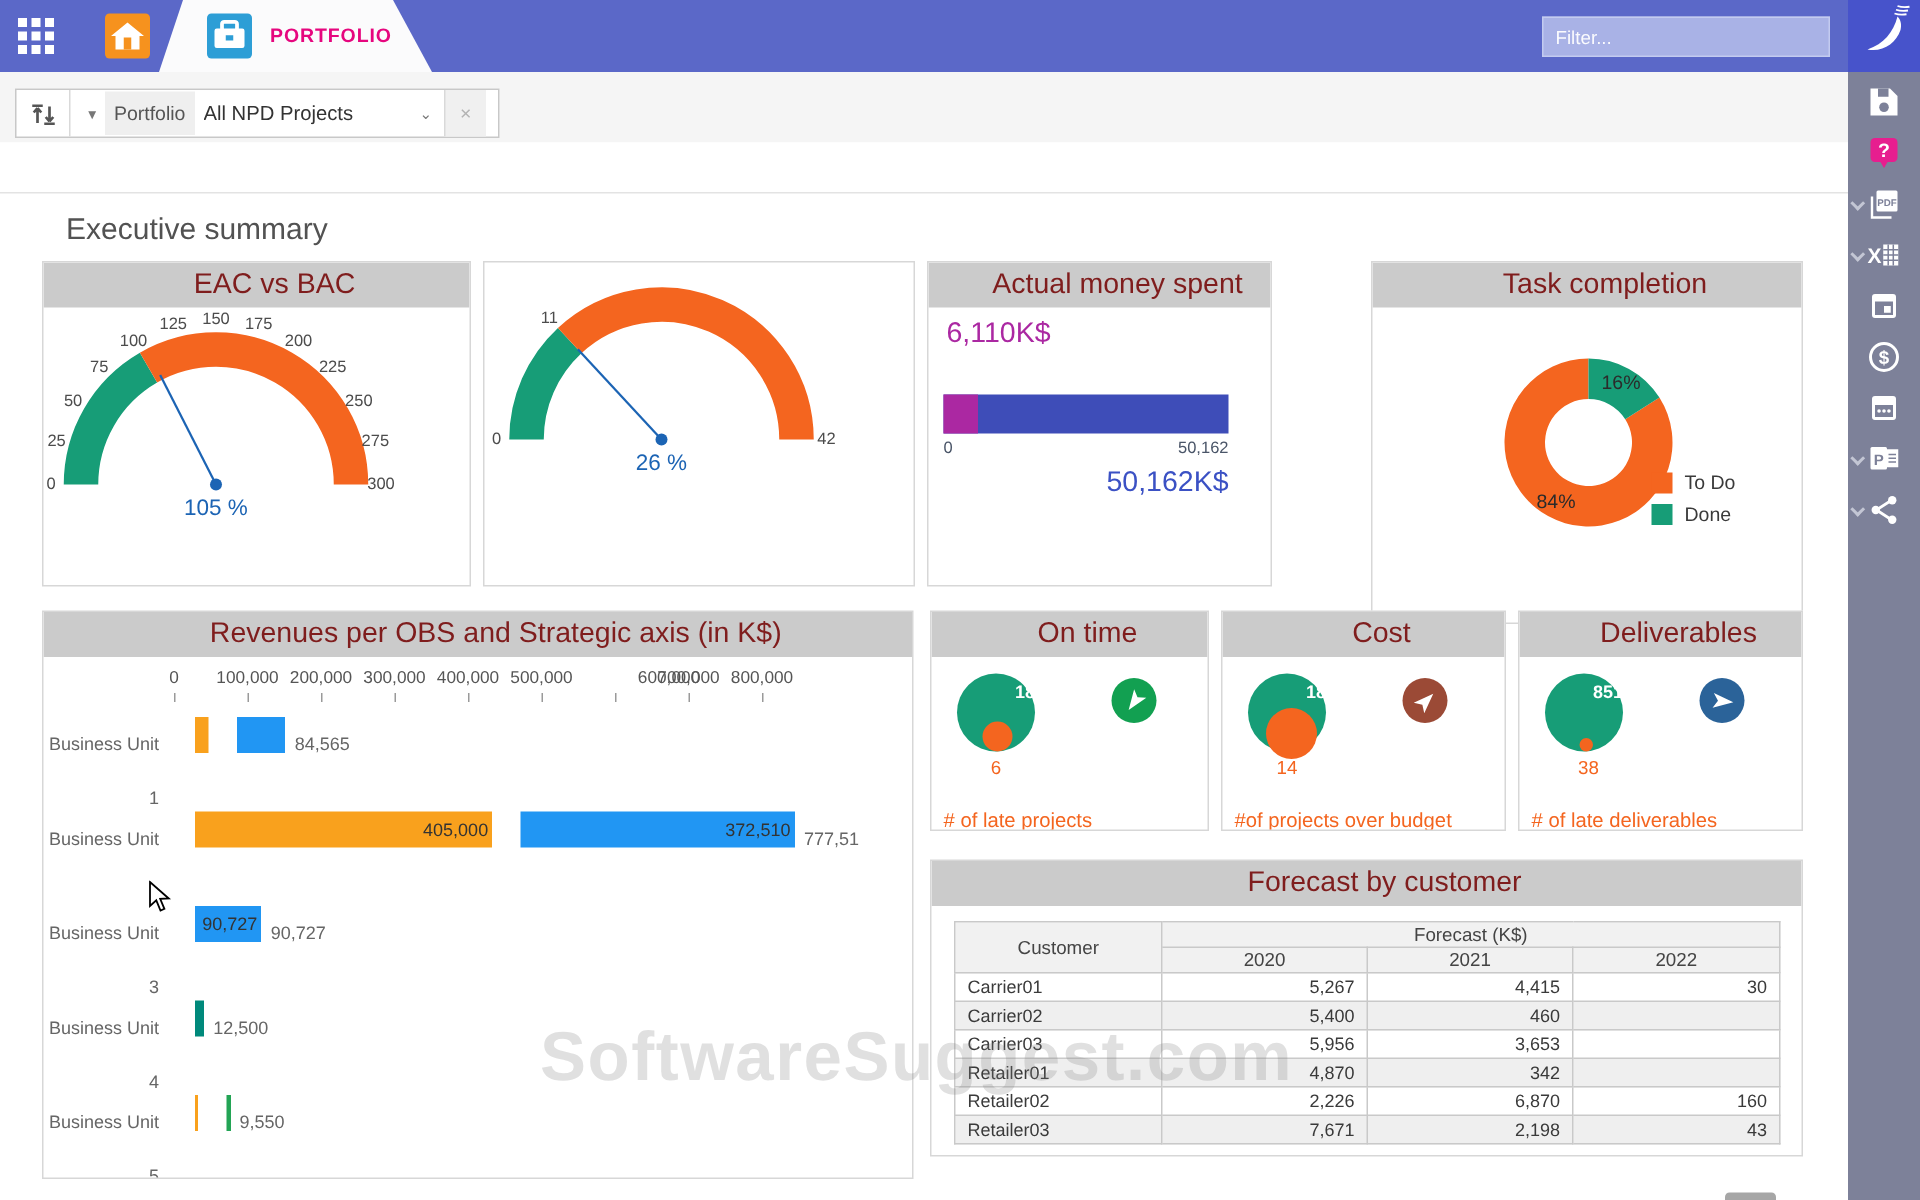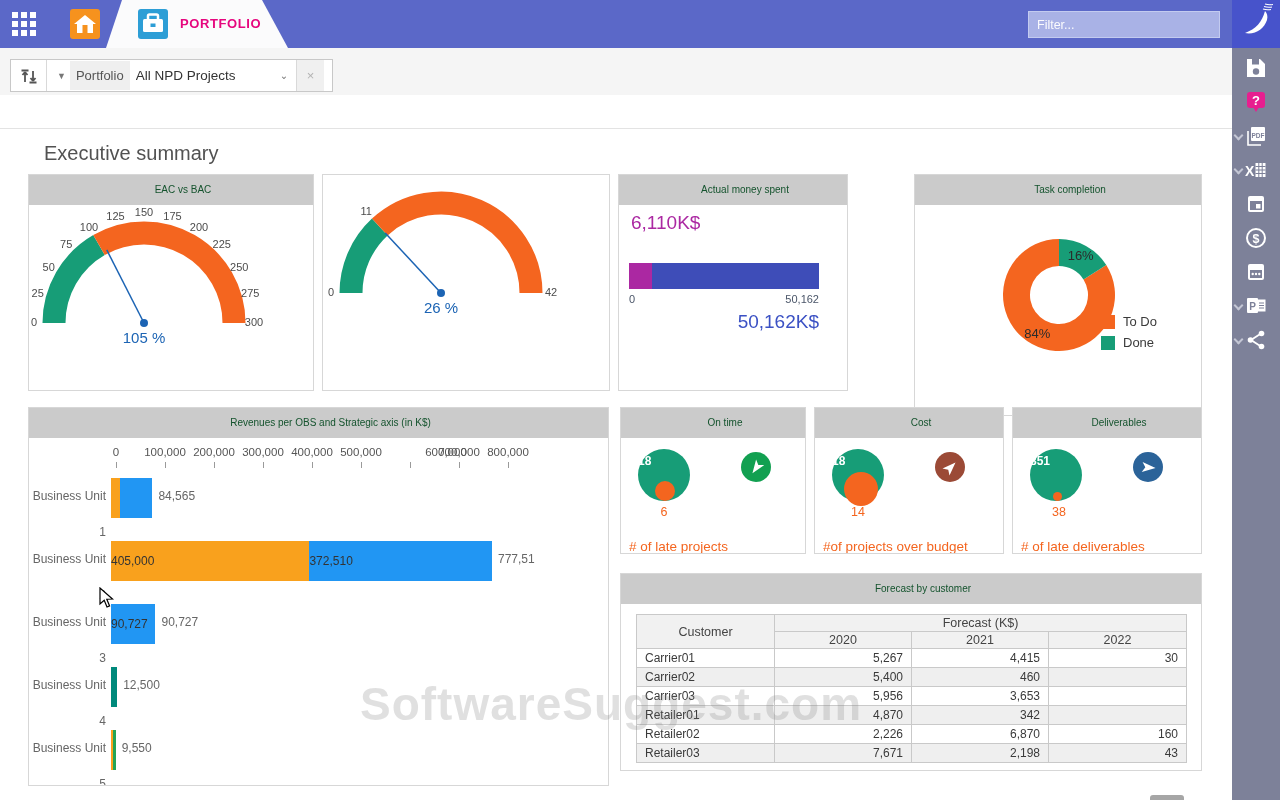--- a/index.html
+++ b/index.html
@@ -50,21 +50,21 @@
     clip-path:polygon(14px 0, calc(100% - 26px) 0, 100% 100%, 0 100%); cursor:pointer; }
   #exec-tab .lbl { position:absolute; left:26px; top:0; line-height:27px; color:#fff; font-weight:bold; font-size:12px; }
   #exec-menu { position:absolute; right:32px; top:3.5px; width:20px; height:20px; background:#3a48c0; border-radius:50%; }
   #exec-menu i { position:absolute; left:5px; width:10px; height:2px; background:#fff; }
 
   
   #content { position:absolute; left:0; top:128px; width:1232px; height:672px; background:#fff; border-top:1px solid #e3e3e3; }
   #page-title { position:absolute; left:44px; top:13px; font-size:20px; color:#525252; }
 
   .panel { position:absolute; background:#fff; border:1px solid #d7d7d7; overflow:hidden; }
-  .panel-h { height:30px; line-height:30px; background:#cbcbcb; color:#14532d; font-size:10px; text-align:center;padding-left:24px; }
+  .panel-h { height:30px; line-height:30px; background:#cbcbcb; color:#7f1d1d; font-size:19px; text-align:center;padding-left:24px; }
 
   #p-eac   { left:28px;  top:45px; width:286px; height:217px; }
   #p-risks { left:322px; top:45px; width:288px; height:217px; }
   #p-money { left:618px; top:45px; width:230px; height:217px; }
   #p-task  { left:914px; top:45px; width:288px; height:242px; }
   #p-rev   { left:28px;  top:278px; width:581px; height:379px; }
   #p-ontime{ left:620px; top:278px; width:186px; height:147px; }
   #p-cost  { left:814px; top:278px; width:190px; height:147px; }
   #p-deliv { left:1012px;top:278px; width:190px; height:147px; }
   #p-fcast { left:620px; top:444px; width:582px; height:198px; }
@@ -85,29 +85,29 @@
   .legend-lbl { font-size:13px; color:#3a3a3a; }
 
   
   .rev-body { position:relative; height:348px; font-size:12px; }
   .rev-axis-lbl { position:absolute; top:8px; width:60px; text-align:center; font-size:11.5px; color:#555; }
   .rev-tick { position:absolute; top:24px; width:1px; height:6px; background:#9a9a9a; }
   #rev-rows { position:absolute; left:0; top:40px; right:0; }
   .rev-row { display:flex; height:63px; align-items:flex-start; }
   .rev-row .lbl { width:82px; text-align:right; padding-right:5px; line-height:36px; color:#666; font-size:12px; flex:none; }
   .rev-bars { display:flex; align-items:stretch; height:36px; }
-  .rev-seg { height:40px; display:flex; align-items:center; justify-content:flex-start; color:#333;
-    font-size:12px; white-space:nowrap; overflow:hidden; }
+  .rev-seg { height:24px; display:flex; align-items:center; justify-content:flex-end; color:#333;
+    font-size:12px; white-space:nowrap; overflow:hidden;margin-left:19px; }
   .rev-seg span { padding-right:3px; }
   .rev-total { line-height:36px; margin-left:6px; color:#666; font-size:12px; white-space:nowrap;text-align:center; }
 
   
   .kpi-body { position:relative; height:115px; }
   .kpi-big { position:absolute; left:17px; top:11px; width:52px; height:52px; border-radius:50%; background:#179d77; }
-  .kpi-big span { display:block; margin-top:5px; text-align:left; color:#fff; font-weight:bold; font-size:12px; }
+  .kpi-big span { display:block; margin-top:5px; text-align:right; color:#fff; font-weight:bold; font-size:12px; }
   .kpi-small { position:absolute; border-radius:50%; background:#f4651f; }
   #p-ontime .kpi-small { left:34px; top:43px; width:20px; height:20px; }
   #p-cost   .kpi-small { left:29px; top:34px; width:34px; height:34px; }
   #p-deliv  .kpi-small { left:40px; top:54px; width:9px;  height:9px; }
   .kpi-small-num { position:absolute; left:23px; top:67px; width:40px; text-align:center;
     color:#f4651f; font-size:12.5px; }
   .kpi-badge { position:absolute; left:120px; top:14px; width:30px; height:30px; border-radius:50%;
     display:flex; align-items:center; justify-content:center; }
   .kpi-caption { position:absolute; left:8px; top:101px; color:#f4651f; font-size:13.5px; }
 

